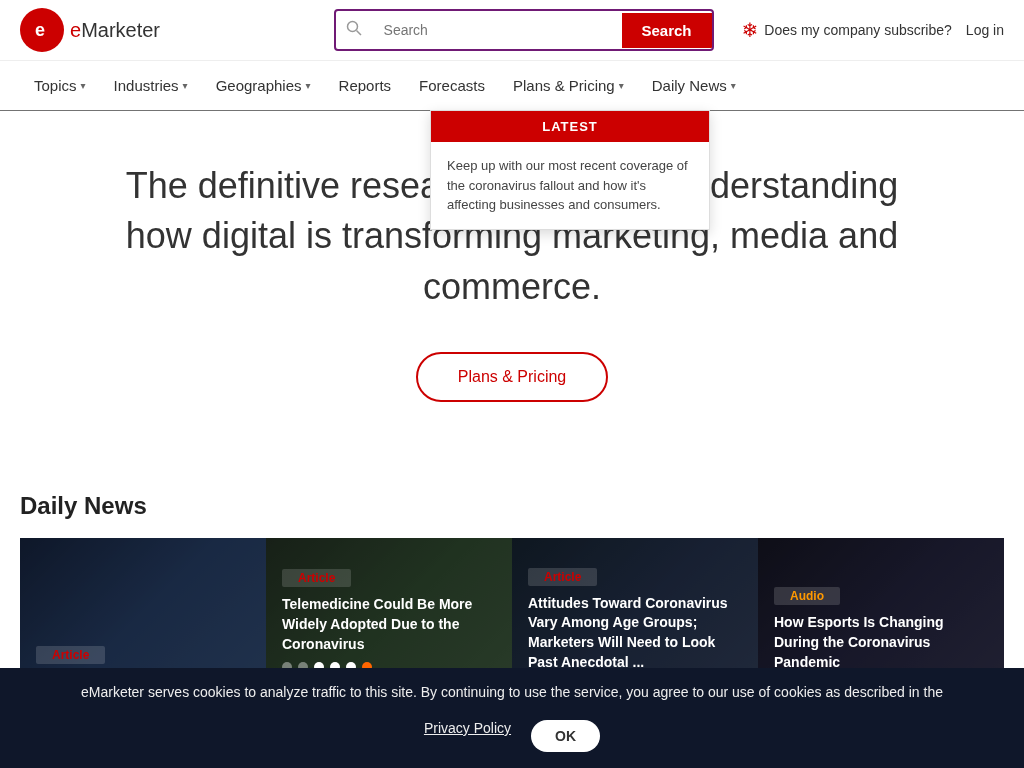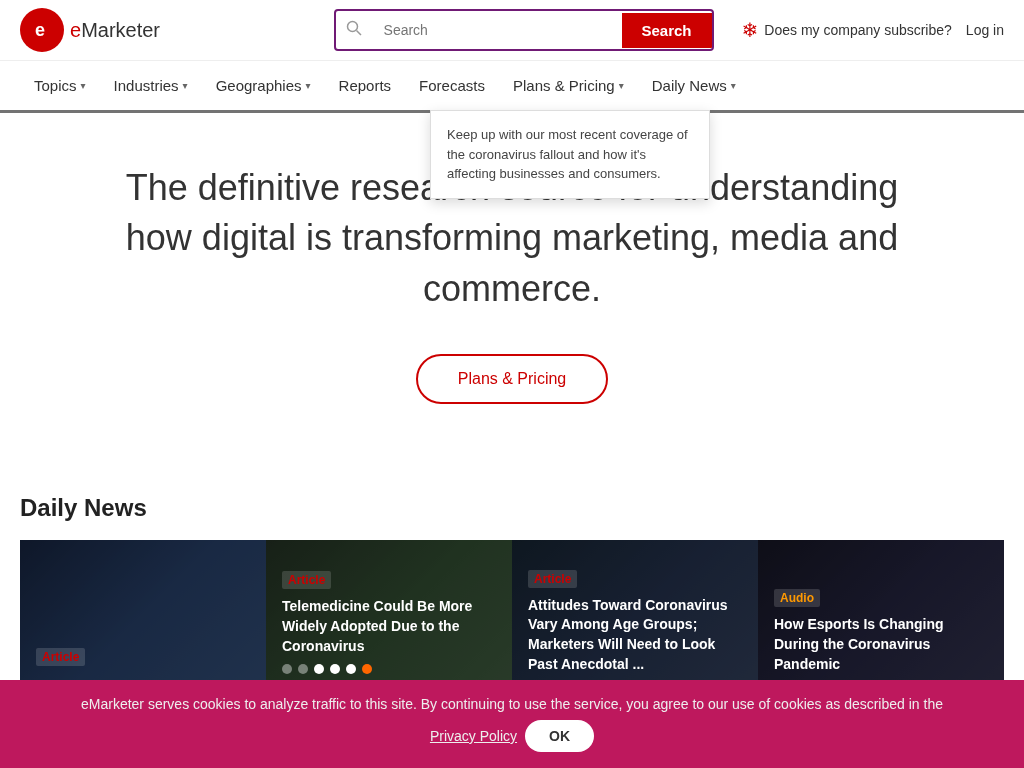--- a/index.html
+++ b/index.html
@@ -14,21 +14,21 @@
     .search-bar { display: flex; align-items: center; flex: 1; max-width: 380px; margin-left: auto; border: 2px solid #701a75; border-radius: 4px; overflow: hidden; }
     .search-bar input { flex: 1; padding: 9px 12px; border: none; outline: none; font-size: 14px; color: #999; }
     .search-icon-wrap { padding: 9px 10px; color: #999; }
     .search-btn { background: #cc0000; color: white; border: none; padding: 9px 20px; font-size: 15px; font-weight: 600; cursor: pointer; }
     .header-right { display: flex; align-items: center; gap: 14px; margin-left: 12px; }
     .subscribe-btn { display: flex; align-items: center; gap: 6px; font-size: 14px; color: #333; cursor: pointer; }
     .snowflake-icon { color: #cc0000; font-size: 20px; }
     .login-link { font-size: 14px; color: #333; cursor: pointer; text-decoration: none; }
 
     
-    .nav { display: flex; align-items: center; padding: 0 20px; border-bottom: 3px solid #737373; background: #fff; position: relative; }
+    .nav { display: flex; align-items: center; padding: 0 20px; border-bottom: 1px solid #737373; background: #fff; position: relative; }
     .nav-item { padding: 16px 14px; font-size: 15px; color: #333; cursor: pointer; display: flex; align-items: center; gap: 4px; white-space: nowrap; position: relative; }
     .nav-item .chevron { font-size: 10px; color: #666; }
 
     
     .dropdown-overlay { position: absolute; top: 100%; left: 430px; width: 280px; background: white; border: 1px solid #ddd; box-shadow: 0 4px 12px rgba(0,0,0,0.15); z-index: 100; }
     .dropdown-latest { background: #cc0000; color: white; text-align: center; padding: 8px; font-size: 13px; font-weight: 700; letter-spacing: 1px; }
     .dropdown-body { padding: 14px 16px; font-size: 13px; color: #444; line-height: 1.5; }
 
     
     .hero { text-align: center; padding: 50px 80px 60px; background: #fff; }
@@ -38,34 +38,34 @@
 
     
     .section { padding: 30px 20px; }
     .section-title { font-size: 24px; font-weight: 700; color: #222; margin-bottom: 18px; }
 
     
     .news-grid { display: flex; gap: 0; overflow: hidden; }
     .news-card { flex: 1; min-width: 0; position: relative; height: 150px; overflow: hidden; cursor: pointer; }
     .news-card-bg { width: 100%; height: 100%; background-size: cover; background-position: center; filter: brightness(0.55); }
     .news-card-content { position: absolute; top: 0; left: 0; right: 0; bottom: 0; padding: 16px; display: flex; flex-direction: column; justify-content: flex-end; color: white; }
-    .news-card-type { font-size: 12px; font-weight: 700; color: #cc0000; background: rgba(255,255,255,0.15); display: inline-block; padding: 2px 6px; border-radius: 2px; margin-bottom: 8px; align-self: flex-start; }
+    .news-card-type { font-size: 12px; font-weight: 700; color: #cc0000; background: rgba(255,255,255,0.15); display: inline-block; padding: 2px 16px; border-radius: 2px; margin-bottom: 8px; align-self: flex-start; }
     .news-card-type.audio { color: #ff9900; }
     .news-card-title { font-size: 14px; font-weight: 600; color: white; line-height: 1.4; }
     .card-dots { display: flex; gap: 6px; margin-top: 8px; }
     .dot { width: 10px; height: 10px; border-radius: 50%; background: rgba(255,255,255,0.4); }
     .dot.active { background: white; }
     .dot.accent { background: #ff6600; }
 
     
     .latest-reports { padding: 20px 20px 0; }
     .latest-reports-title { font-size: 24px; font-weight: 700; color: #222; margin-bottom: 10px; }
 
     
-    .cookie-banner { position: fixed; bottom: 0; left: 0; right: 0; background: #be185d; color: #eee; text-align: center; padding: 16px 40px; font-size: 14px; z-index: 999; display: flex; align-items: center; justify-content: center; gap: 8px; flex-wrap: wrap; }
+    .cookie-banner { position: fixed; bottom: 0; left: 0; right: 0; background: #0f172a; color: #eee; text-align: center; padding: 16px 40px; font-size: 14px; z-index: 999; display: flex; justify-content: center; gap: 20px; flex-wrap: wrap; }
     .cookie-banner a { color: #eee; }
     .cookie-ok { background: white; color: #333; border: none; padding: 8px 24px; border-radius: 20px; font-size: 14px; font-weight: 600; cursor: pointer; }
 
     
     .card-bg-1 { background: linear-gradient(135deg, #1a2a4a 0%, #2d4a7a 50%, #3a5a8a 100%); }
     .card-bg-2 { background: linear-gradient(135deg, #2a3a2a 0%, #3a5a3a 50%, #4a6a4a 100%); }
     .card-bg-3 { background: linear-gradient(135deg, #1a2a3a 0%, #2a3a5a 50%, #3a4a6a 100%); }
     .card-bg-4 { background: linear-gradient(135deg, #1a1a2a 0%, #2a2a4a 50%, #3a3a5a 100%); }
   </style>
 </head>
@@ -126,20 +126,21 @@
   <div class="nav-item" style="position:relative;">
     <span>Plans &amp; Pricing</span>
     <span class="chevron">▾</span>
   </div>
   <div class="nav-item">
     <span>Daily News</span>
     <span class="chevron">▾</span>
   </div>
 
   <div class="dropdown-overlay">
+    <div class="dropdown-latest">LATEST</div>
     <div class="dropdown-body">Keep up with our most recent coverage of the coronavirus fallout and how it's affecting businesses and consumers.</div>
   </div>
 </nav>
 
 <div class="hero">
   <h1 class="hero-title">The definitive research source for understanding how digital is transforming marketing, media and commerce.</h1>
   <div class="hero-buttons">
     <button class="btn-outline">Plans &amp; Pricing</button>
   </div>
 </div>

